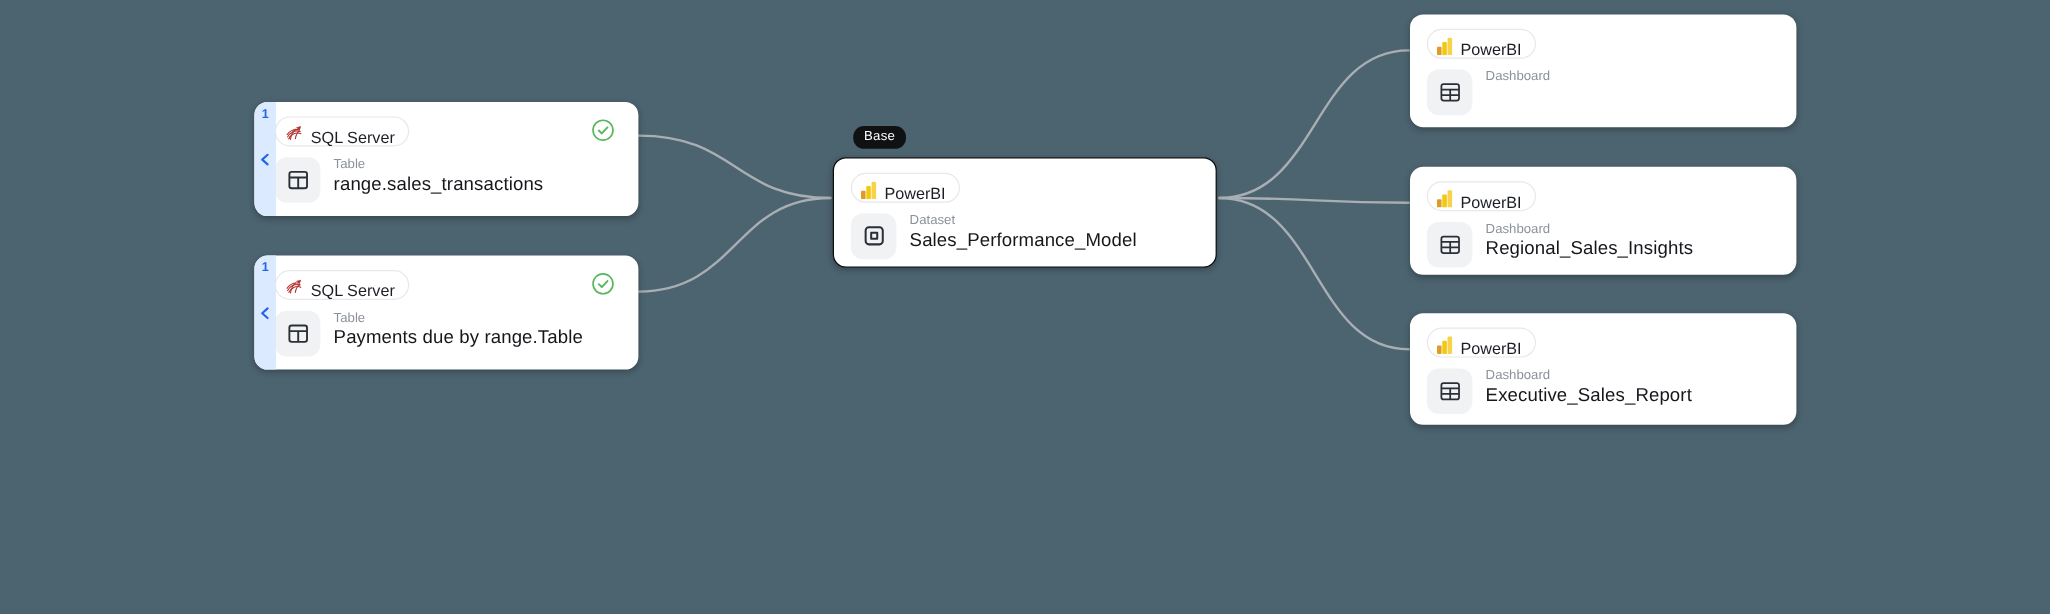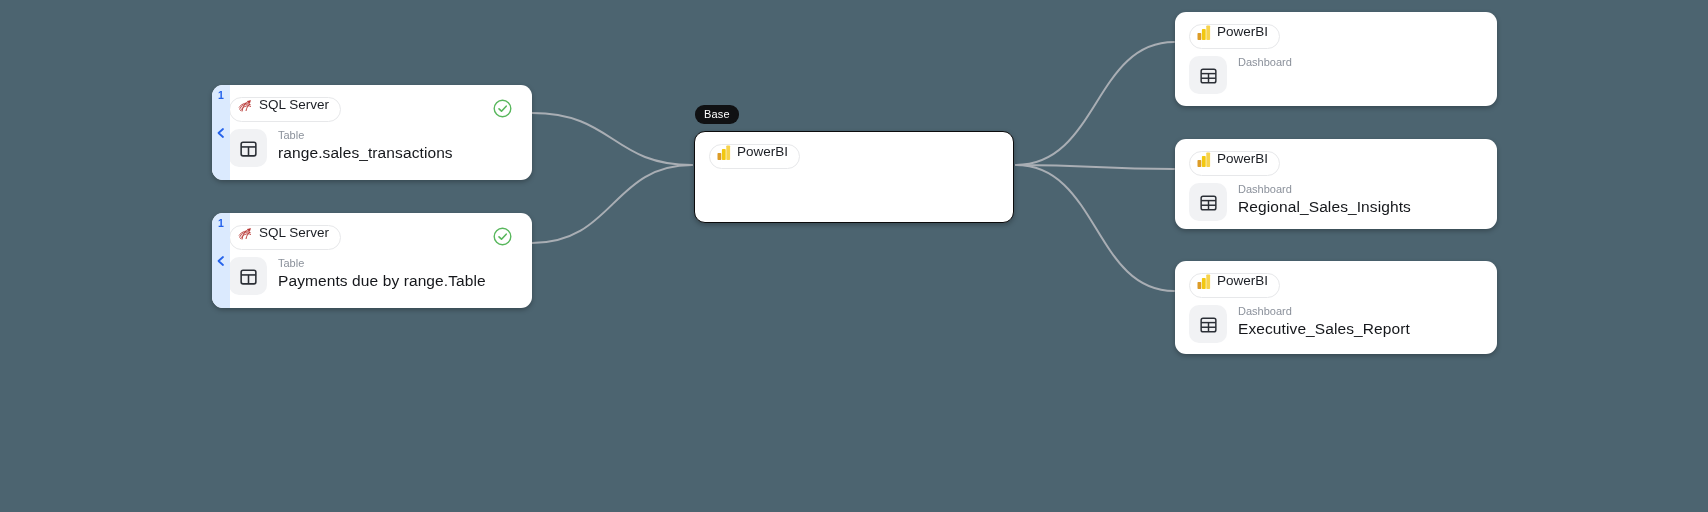--- a/index.html
+++ b/index.html
@@ -19,35 +19,35 @@
         border-radius:11px;box-shadow:0 2px 5px rgba(0,0,0,.28)}
   .card-body{padding:12px 14px 10px 14px}
   .left-card .card-body{margin-left:6px;padding-left:11px}
 
   .strip{position:absolute;left:0;top:0;bottom:0;width:18px;background:var(--strip);
          border-radius:11px 0 0 11px;display:flex;flex-direction:column;align-items:center}
   .count{font-size:10.5px;font-weight:600;color:var(--accent);margin-top:5px;line-height:1}
   .chev{position:absolute;top:50%;left:0;width:18px;transform:translateY(-50%);
         display:flex;justify-content:center;cursor:pointer}
 
-  .pill{display:inline-flex;align-items:flex-start;gap:6px;height:25px;
+  .pill{display:inline-flex;align-items:flex-end;gap:6px;height:25px;
         border:1px solid var(--pillborder);border-radius:999px;padding:0 11px 0 7px;
         font-size:13.5px;color:#1b1e24;background:#fff;line-height:1}
   .row{display:flex;align-items:flex-start;gap:11px;margin-top:7px}
   .chip{width:38px;height:38px;border-radius:10px;background:var(--chip);
         display:flex;align-items:center;justify-content:center;color:#2b2f36;flex:0 0 auto}
   .meta{min-width:0}
   .type{font-size:11px;color:var(--label);line-height:1.25}
   .name{font-size:15.5px;color:var(--name);font-weight:500;letter-spacing:.1px;
         white-space:nowrap;line-height:1.3}
 
   .check{position:absolute;top:14px;right:20px;color:var(--check);line-height:0}
 
   .center-card{border:1.5px solid #0b0b0c;height:92px}
-  .base-badge{position:absolute;top:-27px;left:0;background:var(--badge);color:#fff;
+  .base-badge{position:absolute;top:-27px;left:16px;background:var(--badge);color:#fff;
               font-size:11px;padding:4px 9px;border-radius:9px;line-height:1;letter-spacing:.2px}
 </style>
 </head>
 <body>
 
 <div class="canvas">
 
   <svg class="edges" viewBox="0 0 1708 512">
     <path d="M532,113 C614,113 612,165 692,165"></path>
     <path d="M532,243 C614,243 612,165 692,165"></path>
@@ -152,20 +152,32 @@
       <span class="pill">
         <span>
           <svg width="14" height="15" viewBox="0 0 14 15">
             <rect x="0.5" y="8" width="3.8" height="7" rx="0.8" fill="#dd9c27"></rect>
             <rect x="4.9" y="4" width="3.8" height="11" rx="0.8" fill="#f2c811"></rect>
             <rect x="9.3" y="0.5" width="3.8" height="14.5" rx="0.8" fill="#f7d34c"></rect>
           </svg>
         </span>
         <span>PowerBI</span>
       </span>
+      <div class="row">
+        <span class="chip">
+          <svg width="21" height="21" viewBox="0 0 20 20" fill="none" stroke="currentColor" stroke-width="1.6" stroke-linejoin="round">
+            <rect x="3.2" y="3.2" width="13.6" height="13.6" rx="2.6"></rect>
+              <rect x="7.6" y="7.6" width="4.8" height="4.8"></rect>
+          </svg>
+        </span>
+        <span class="meta">
+          <div class="type">Dataset</div>
+          <div class="name">Sales_Performance_Model</div>
+        </span>
+      </div>
     </div>
   </div>
 
   <div class="card" style="left:1175px;top:12px;width:322px;height:94px">
     <div class="card-body">
       <span class="pill">
         <span>
           <svg width="14" height="15" viewBox="0 0 14 15">
             <rect x="0.5" y="8" width="3.8" height="7" rx="0.8" fill="#dd9c27"></rect>
             <rect x="4.9" y="4" width="3.8" height="11" rx="0.8" fill="#f2c811"></rect>

